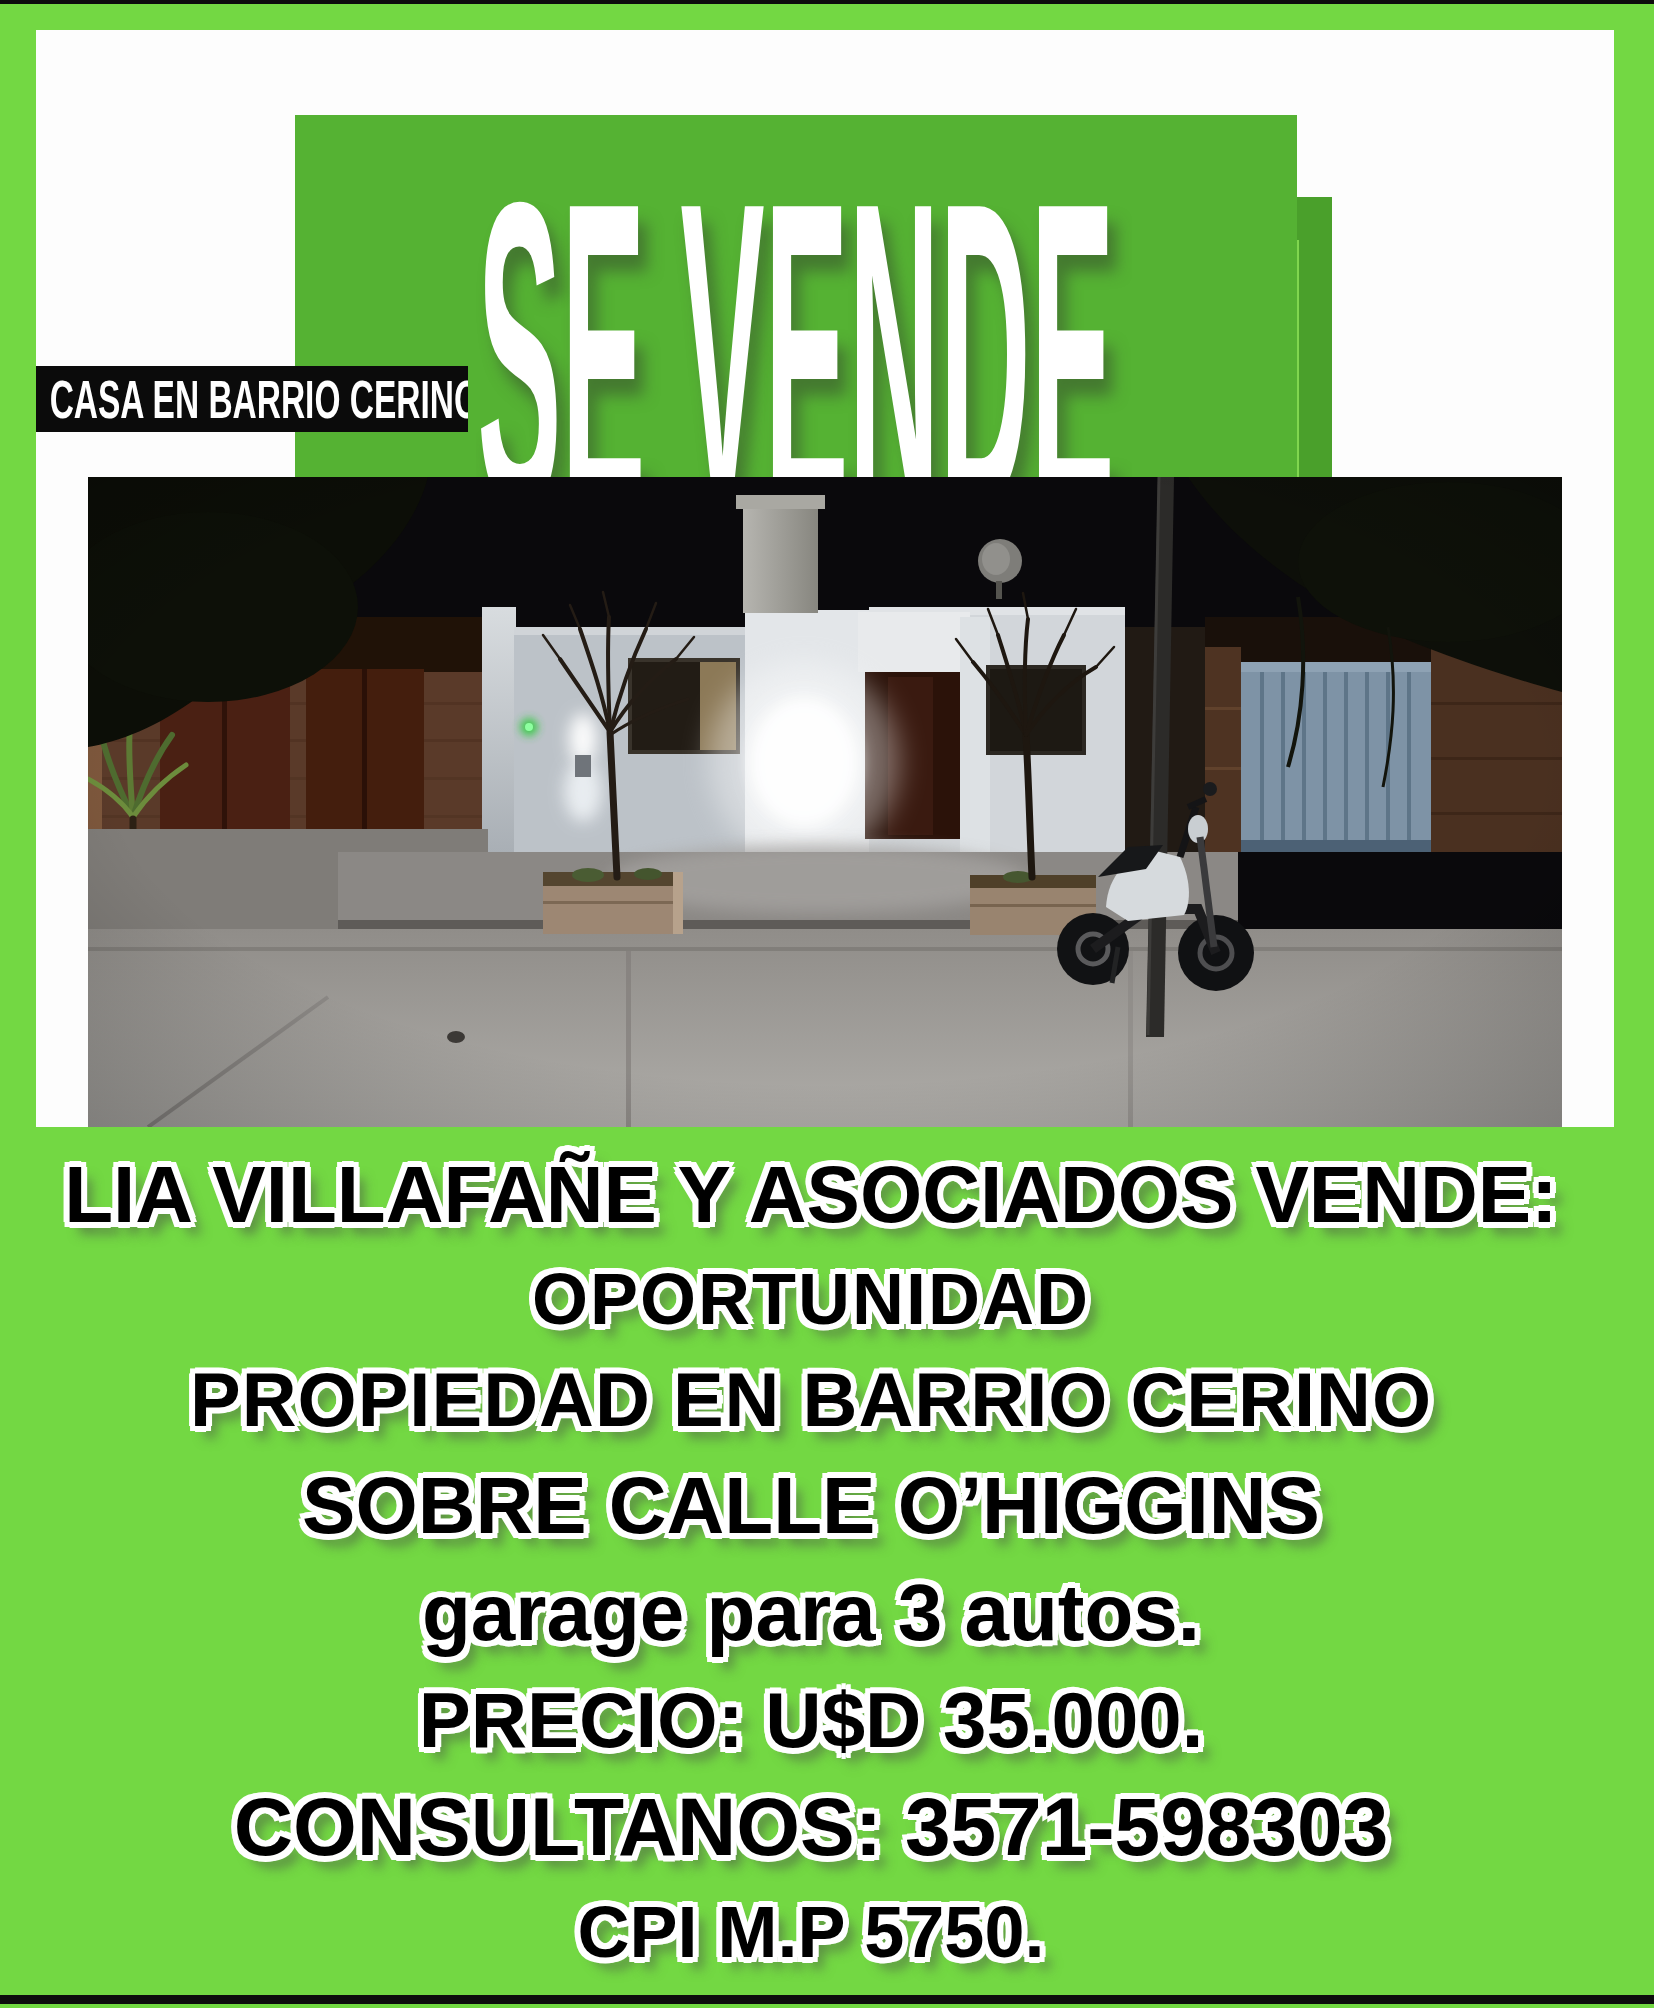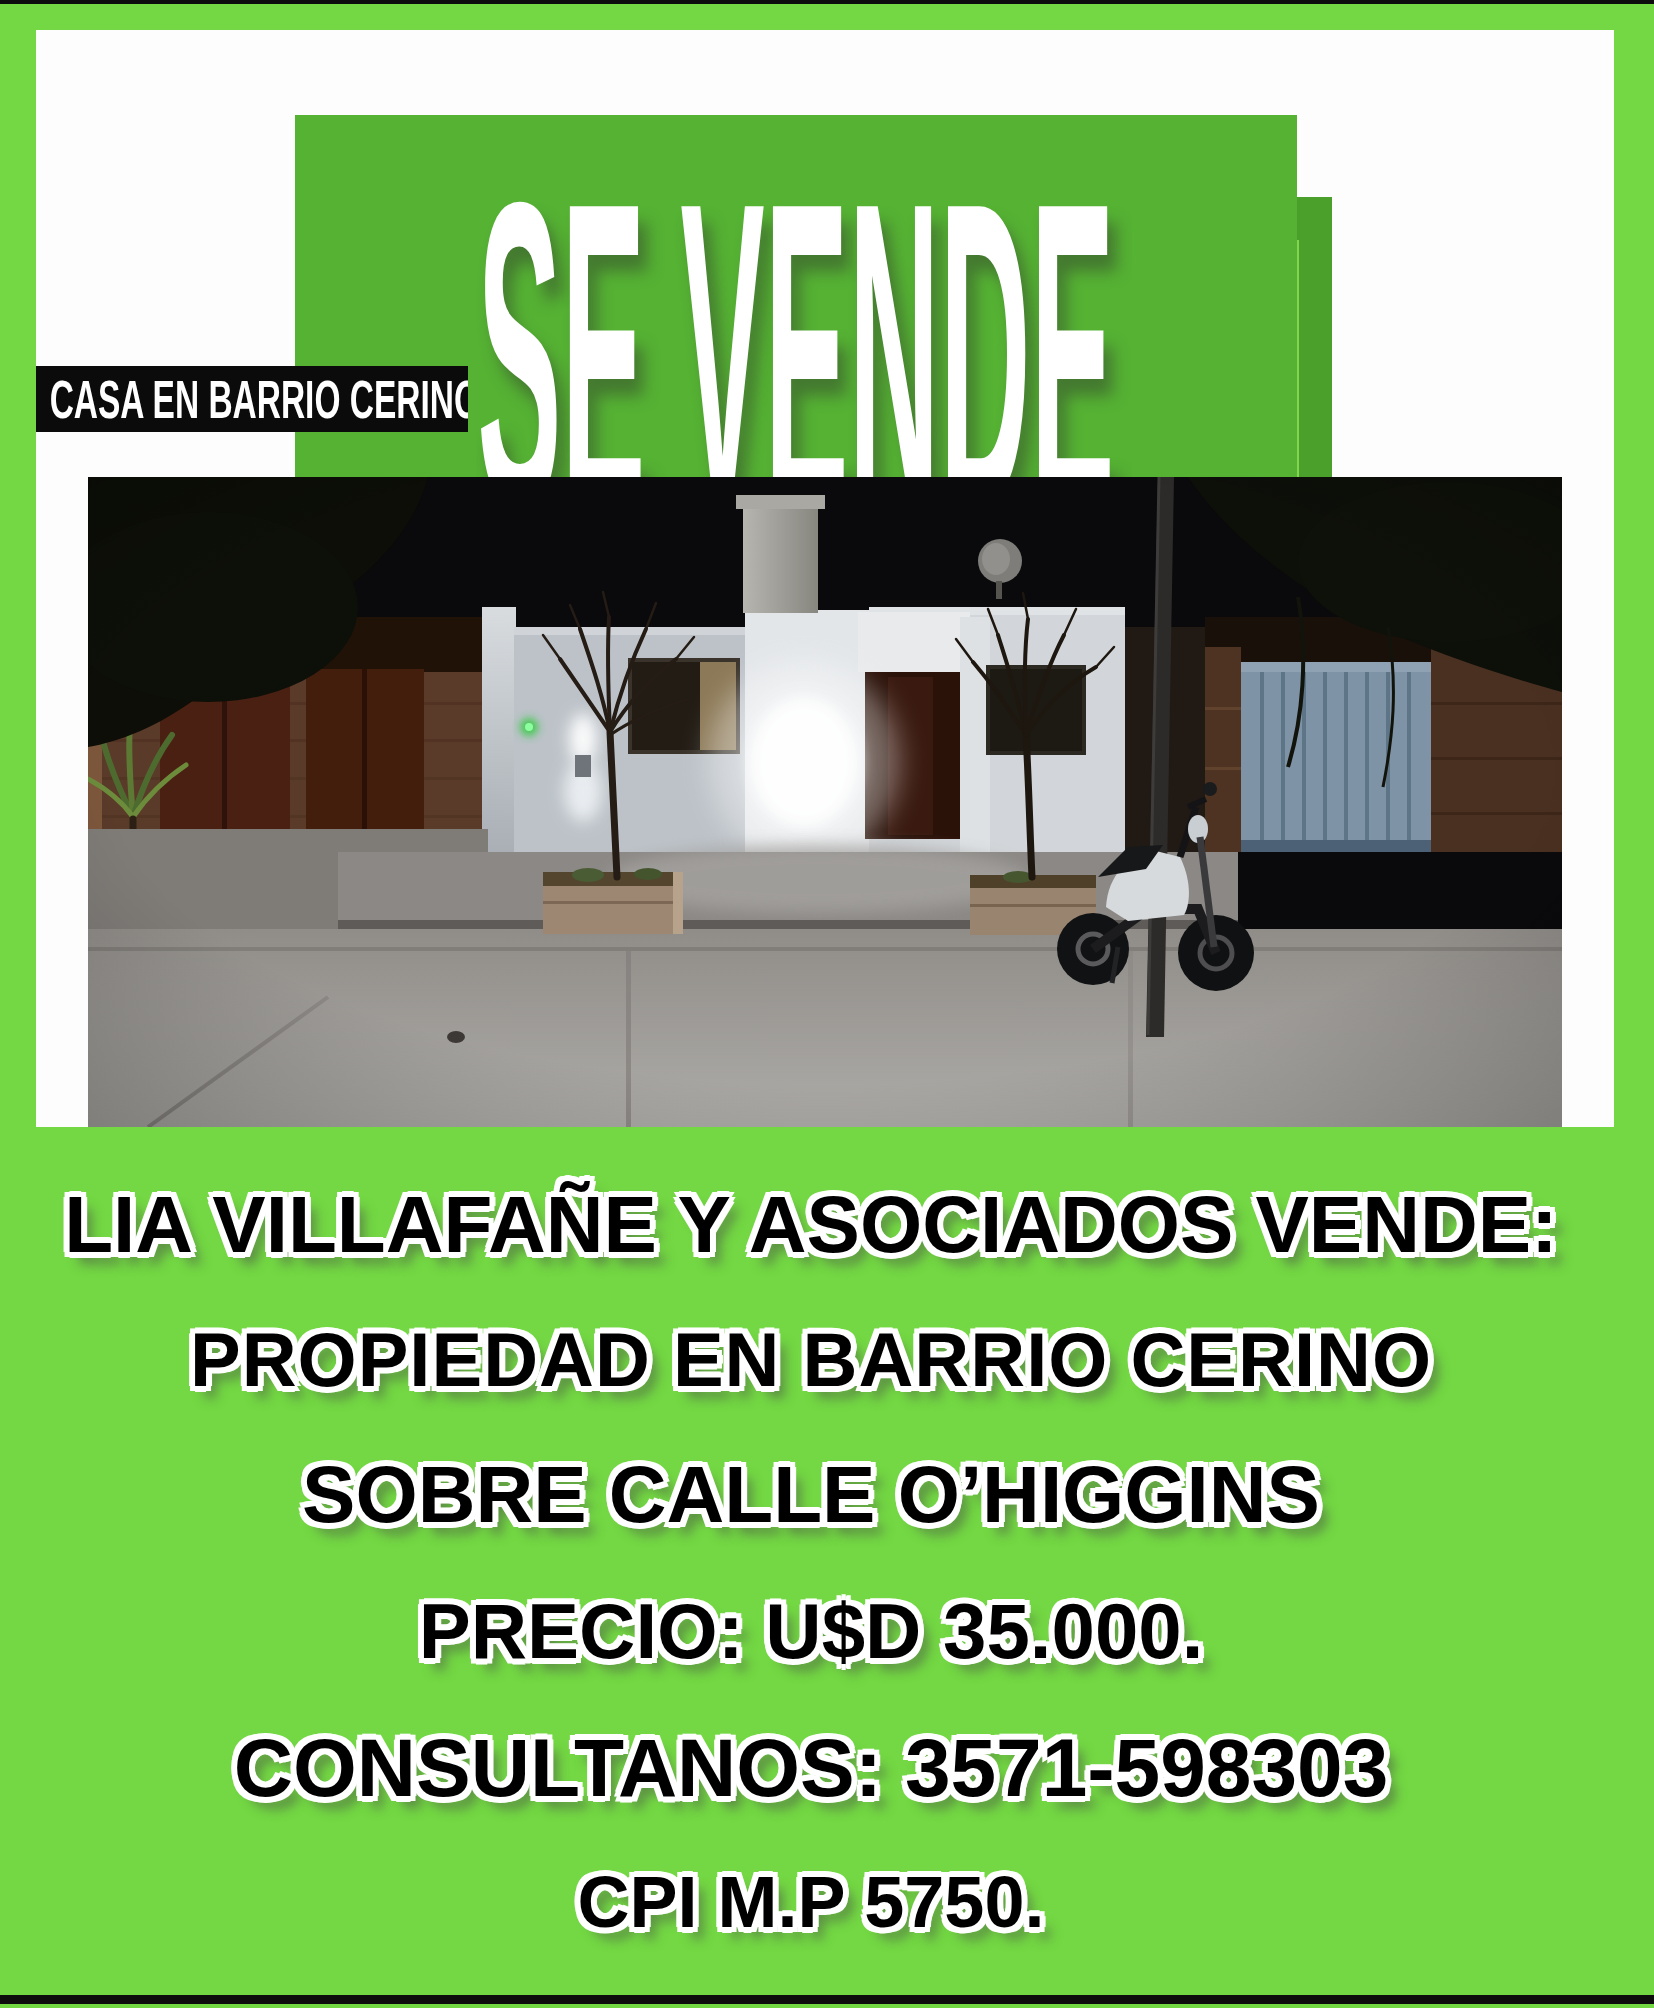--- a/index.html
+++ b/index.html
@@ -314,22 +314,24 @@
         <path d="M1210,120 C1220,180 1215,240 1200,290" stroke="#12140c" stroke-width="4" fill="none"></path>
         <path d="M1300,150 C1310,210 1305,260 1295,310" stroke="#12140c" stroke-width="3" fill="none"></path>
       </g>
 
       <rect x="0" y="0" width="1474" height="650" fill="url(#vin)"></rect>
     </svg>
   </div>
 
   <div class="text-block">
     <span class="tline l1">LIA VILLAFAÑE Y ASOCIADOS VENDE:</span>
+    <span class="tline l2">OPORTUNIDAD</span>
     <span class="tline l3">PROPIEDAD EN BARRIO CERINO</span>
     <span class="tline l4">SOBRE CALLE O’HIGGINS</span>
+    <span class="tline l6">garage para 3 autos.</span>
     <span class="tline l7">PRECIO: U$D 35.000.</span>
     <span class="tline l8">CONSULTANOS: 3571-598303</span>
     <span class="tline l10">CPI M.P 5750.</span>
   </div>
 
   <div class="edge-line edge-bottom"></div>
 
 </div>
 
 </body></html>

